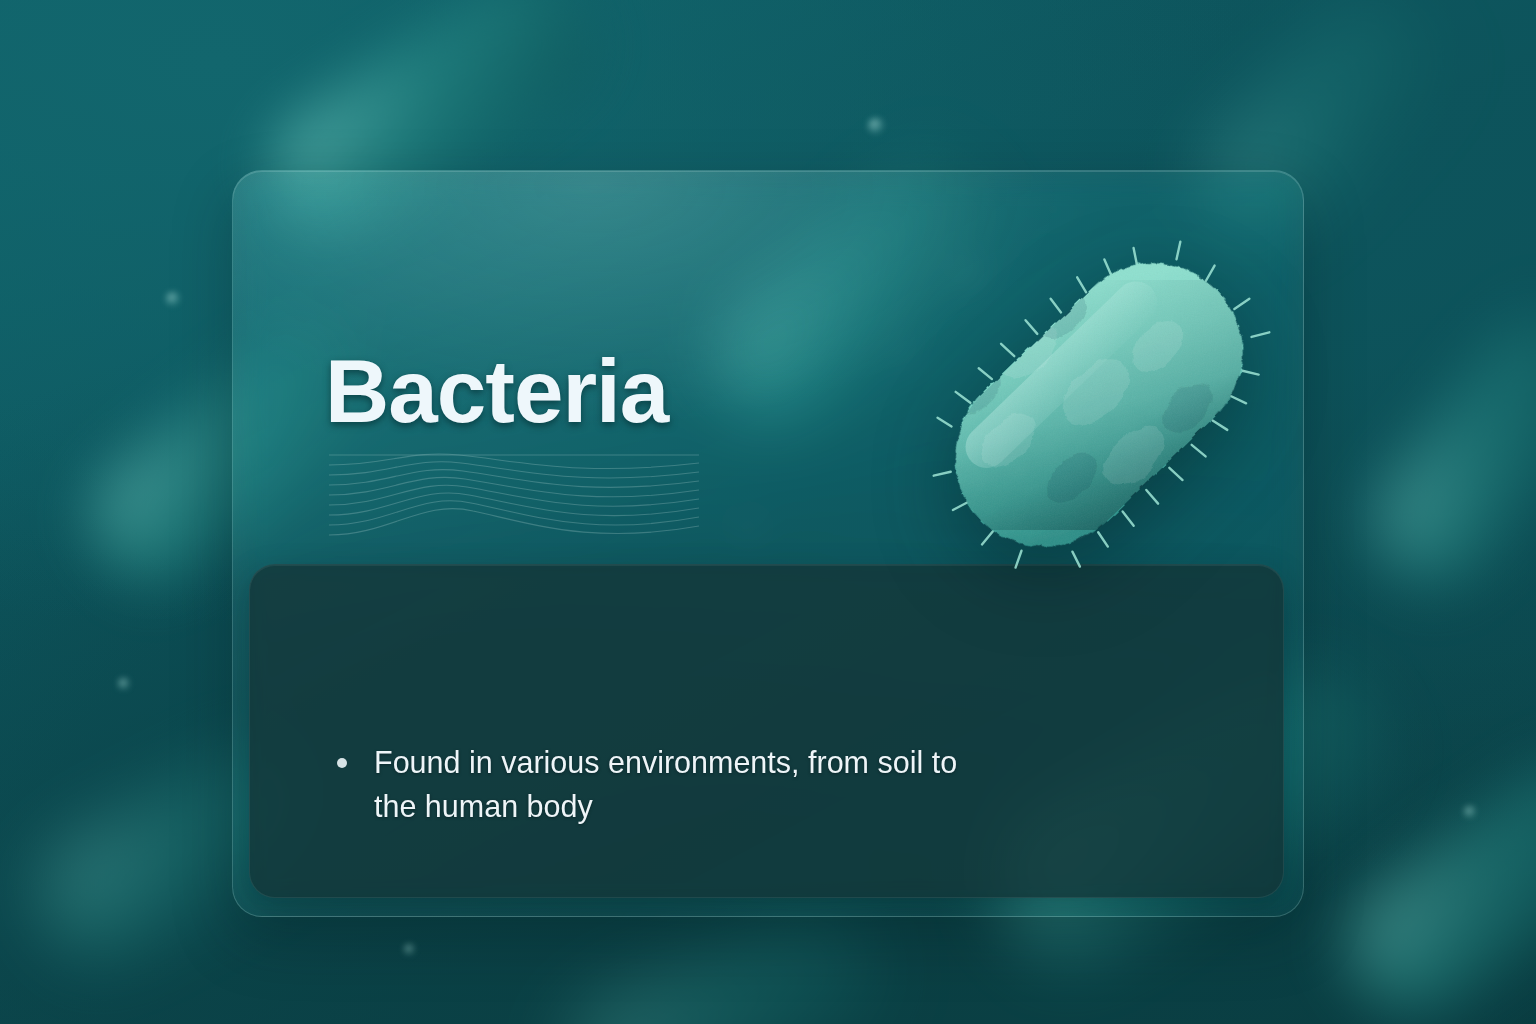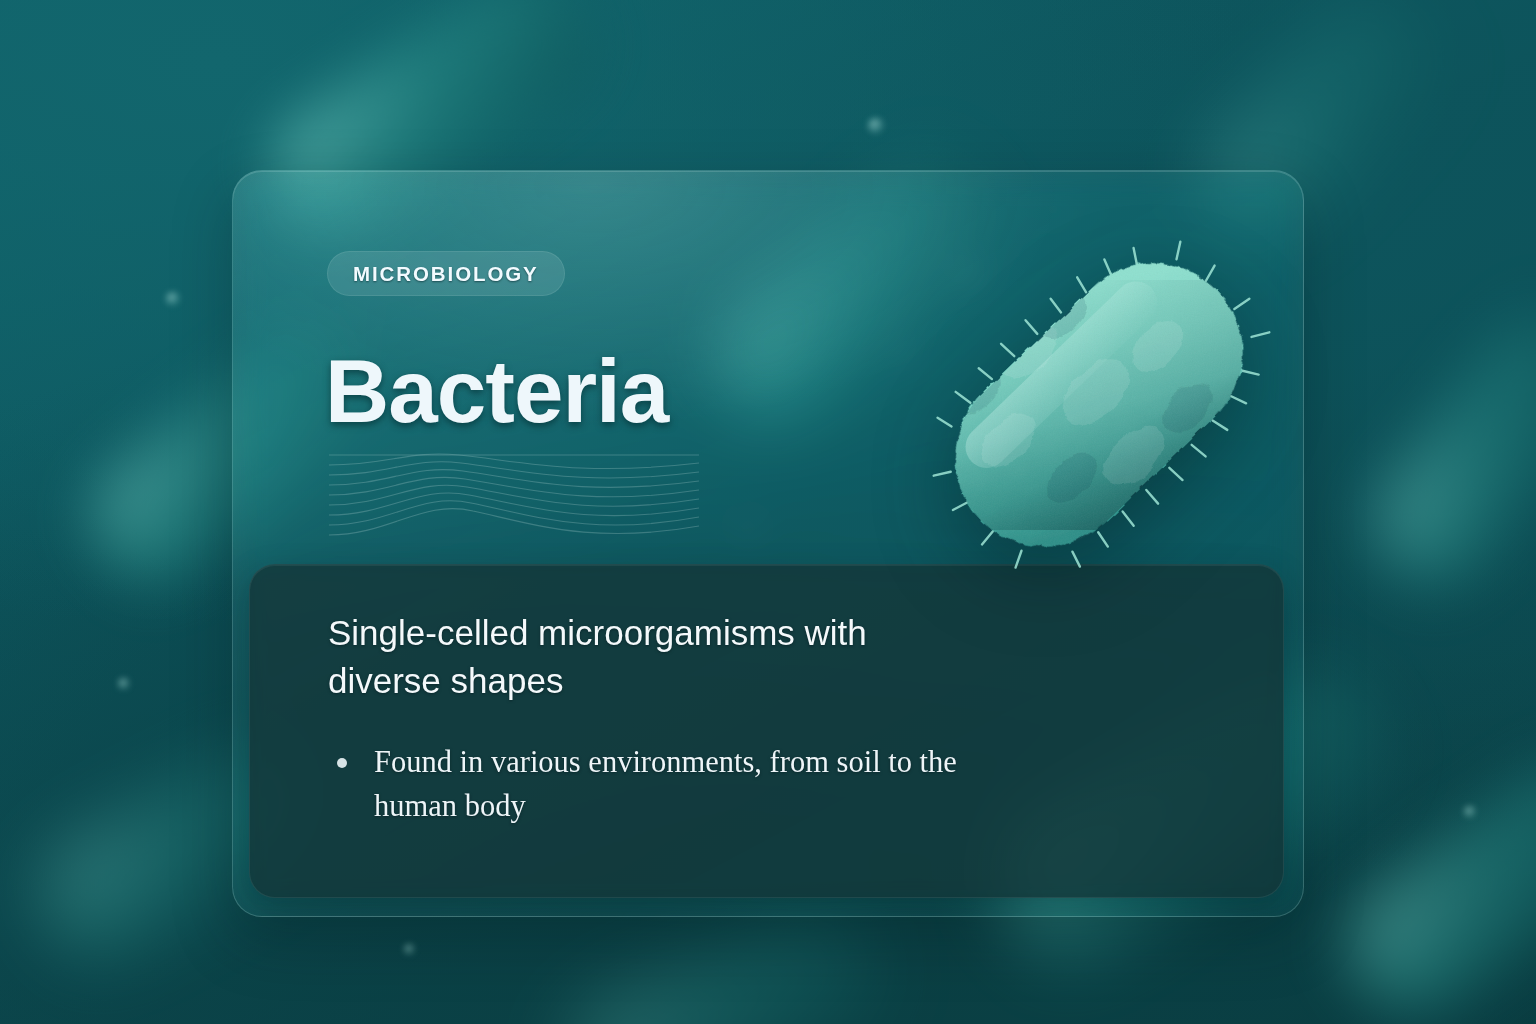--- a/index.html
+++ b/index.html
@@ -115,21 +115,21 @@
     backdrop-filter:blur(10px);
     -webkit-backdrop-filter:blur(10px);
   }
   #lead{
     position:absolute; left:78px; top:44px;
     width:620px;
     font-size:35px; font-weight:400; line-height:1.36;
     color:#f4f9fb;
     text-shadow:0 1px 3px rgba(0,20,24,.5);
   }
-  #bullets{ position:absolute; left:82px; top:176px; width:640px; list-style:none;font-family:Liberation Serif, serif; }
+  #bullets{ position:absolute; left:82px; top:176px; width:640px; list-style:none; }
   #bullets li{
     position:relative;
     padding-left:42px;
     font-size:30.5px; line-height:1.44;
     color:#eef5f8;
     text-shadow:0 1px 3px rgba(0,20,24,.5);
   }
   #bullets li .dot{
     position:absolute; left:5px; top:17px;
     width:10px; height:10px; border-radius:50%;
@@ -168,40 +168,36 @@
     <div class="spore" style="left:744px;  top:524px; width:9px;  height:9px;"></div>
     <div class="spore" style="left:166px;  top:292px; width:14px; height:14px;"></div>
     <div class="spore" style="left:118px;  top:678px; width:12px; height:12px;"></div>
     <div class="spore" style="left:404px;  top:944px; width:11px; height:11px;"></div>
     <div class="spore" style="left:1464px; top:806px; width:12px; height:12px;"></div>
   </div>
 
   <div id="card">
     <div id="card-sheen"></div>
 
-    <div id="pill">
-      <span>MICROBIOLOGY</span>
-    </div>
 
     <div id="title">Bacteria</div>
 
     <svg id="waves" viewBox="0 0 370 96" preserveAspectRatio="none" aria-hidden="true">
       <path d="M0,4 H370"></path>
       <path d="M0,14 C60,14 80,-1 130,4 C190,10 250,26 370,12"></path>
       <path d="M0,24 C60,24 82,6 132,12 C192,19 252,36 370,21"></path>
       <path d="M0,34 C60,34 84,13 134,20 C194,28 254,46 370,30"></path>
       <path d="M0,44 C60,44 86,20 136,28 C196,37 256,56 370,39"></path>
       <path d="M0,54 C60,54 88,27 138,36 C198,46 258,66 370,48"></path>
       <path d="M0,64 C60,64 90,34 140,44 C200,55 260,76 370,57"></path>
       <path d="M0,74 C60,74 92,41 142,52 C202,64 262,86 370,66"></path>
       <path d="M0,84 C60,84 94,48 144,60 C204,73 264,94 370,75"></path>
     </svg>
 
     <div id="panel">
-      <div id="lead">Single-celled microorgamisms with diverse shapes</div>
       <ul id="bullets">
         <li>
           <span class="dot"></span>
           <span>Found in various environments, from soil to the human body</span>
         </li>
       </ul>
     </div>
   </div>
 
   <div id="microbe">

